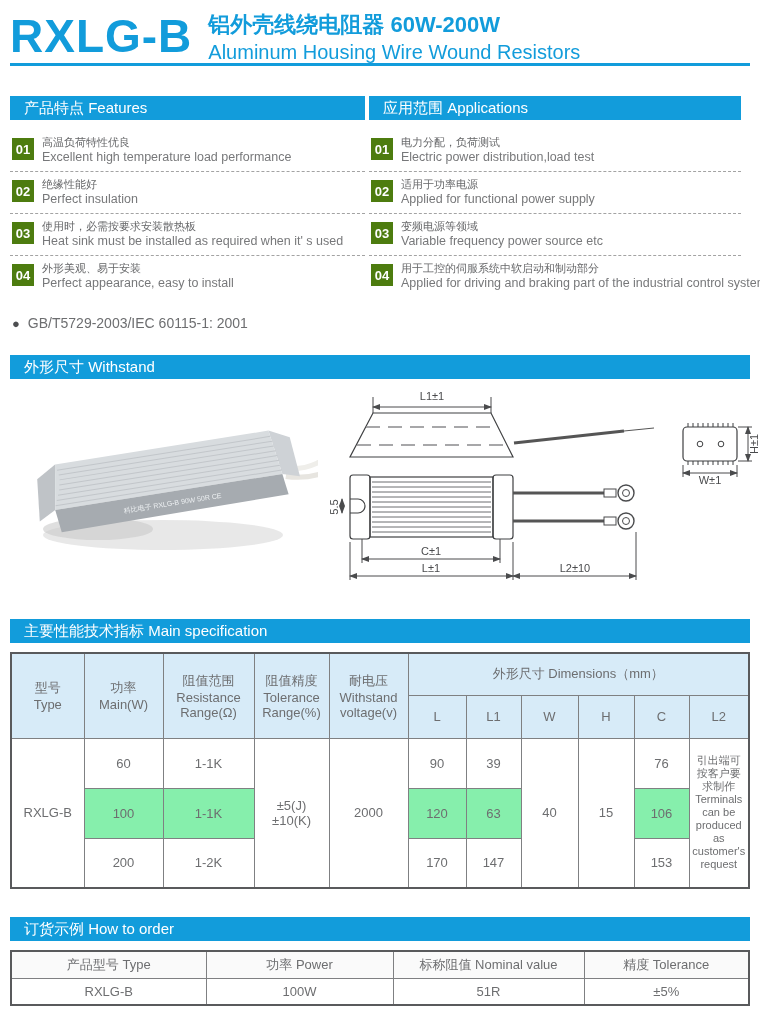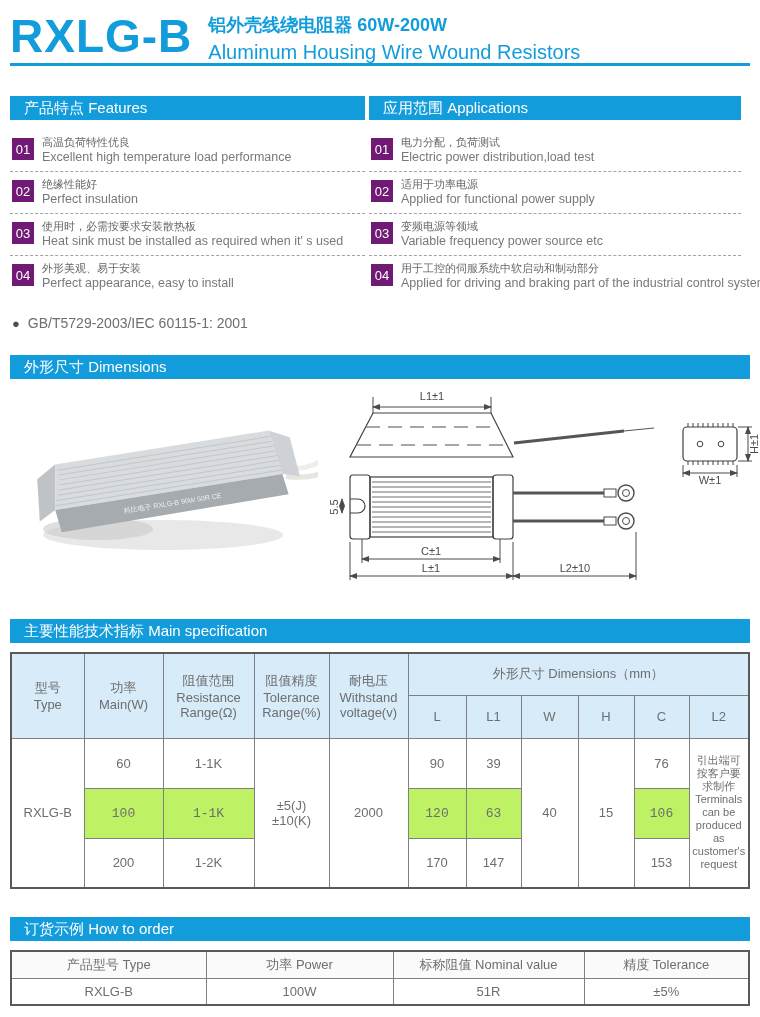--- a/index.html
+++ b/index.html
@@ -3,34 +3,34 @@
 <meta charset="utf-8">
 <style>
   * { margin:0; padding:0; box-sizing:border-box; }
   body { font-family:"Liberation Sans", sans-serif; background:#ffffff; }
   .page { width:760px; height:1017px; background:#fff; padding:0 10px; overflow:hidden; }
 
   
   .header { padding-top:8px; height:66px; border-bottom:3px solid #129cdb; display:flex; align-items:flex-start; }
   .model { font-size:46px; font-weight:bold; color:#129cdb; letter-spacing:1px; line-height:56px; }
   .titles { margin-left:16px; padding-top:2px; }
-  .title-cn { font-size:18px; font-weight:bold; color:#129cdb; line-height:30px; }
+  .title-cn { font-size:22px; font-weight:bold; color:#129cdb; line-height:30px; }
   .title-en { font-size:20px; color:#129cdb; line-height:24px; }
 
   
   .bar { background:#129cdb; color:#fff; height:24px; line-height:24px; font-size:15px; padding-left:14px; }
 
   
   .two-col { display:flex; gap:4px; margin-top:30px; }
   .col-left { width:355px; }
   .col-right { width:372px; }
   .items { margin-top:13px; }
   .item { display:flex; gap:8px; padding:2px 0 5px 2px; margin-bottom:3px; }
   .item.sep { border-bottom:1px dashed #a3a3a3; }
-  .badge { width:22px; height:22px; background:#701a75; color:#fff; font-size:13px; font-weight:normal;
+  .badge { width:22px; height:22px; background:#4d7c0f; color:#fff; font-size:13px; font-weight:bold;
            display:flex; align-items:center; justify-content:center; flex:0 0 22px; margin-top:3px; }
   .item-cn { font-size:11px; color:#666769; line-height:14px; white-space:nowrap; }
   .item-en { font-size:12.5px; color:#77787a; line-height:17px; white-space:nowrap; }
 
   
   .standards-bar { margin-top:12px; }
   .standards-line { margin:15px 0 0 2px; font-size:14px; color:#6d6e70; display:flex; align-items:center; gap:8px; }
   .bullet { color:#4d4e50; font-size:13px; }
 
   
@@ -45,21 +45,21 @@
   
   .spec-bar { margin-top:2px; }
   table { border-collapse:collapse; table-layout:fixed; }
   .spec-table { width:740px; margin-top:9px; border:2px solid #595a5c; }
   .spec-table td, .spec-table th { border:1px solid #7f8082; font-size:13px; font-weight:normal;
         color:#6d6e70; text-align:center; vertical-align:middle; padding:2px; }
   .spec-table th { background:#d7ebf8; }
   .hgroup { height:42px; }
   .hsub td, .hsub th { height:43px; }
   .brow td { height:50px; background:#fff; }
-  td.hl { background:#bef264;font-family:Liberation Mono, monospace; }
+  td.hl { background:#86efac; }
   .note-cell { font-size:11px !important; line-height:13px; }
   .two-line span { display:block; }
 
   
   .order-bar { margin-top:28px; }
   .order-table { width:740px; margin-top:9px; border:2px solid #595a5c; }
   .order-table td, .order-table th { border:1px solid #7f8082; font-size:13px; font-weight:normal;
         color:#6d6e70; text-align:center; height:27px; }
   .order-table th { background:#fafafa; }
 </style>
@@ -144,21 +144,21 @@
         </div>
       </div>
     </div>
   </div>
 
   <div class="standards-line">
     <span class="bullet">●</span>
     <span>GB/T5729-2003/IEC 60115-1: 2001</span>
   </div>
 
-  <div class="bar dims-bar">外形尺寸 Dimensions</div>
+  <div class="bar dims-bar">外形尺寸 Withstand</div>
   <div class="figure">
 
     <svg class="photo" width="290" height="180" viewBox="0 0 290 180">
       <ellipse cx="135" cy="138" rx="120" ry="15" fill="#dcdcdc" opacity="0.65"></ellipse>
       <ellipse cx="70" cy="132" rx="55" ry="11" fill="#c9c9c9" opacity="0.6"></ellipse>
       <g transform="rotate(-9 140 90)">
         <path d="M260,90 C282,96 300,88 320,76" stroke="#efeeea" stroke-width="5" fill="none"></path>
         <path d="M258,98 C284,106 304,100 324,90" stroke="#e7e5e0" stroke-width="5" fill="none"></path>
         <polygon points="25,95 32,50 12,62 8,104" fill="#bfc3c7"></polygon>
         <polygon points="255,95 248,50 268,60 272,100" fill="#ced2d6"></polygon>

